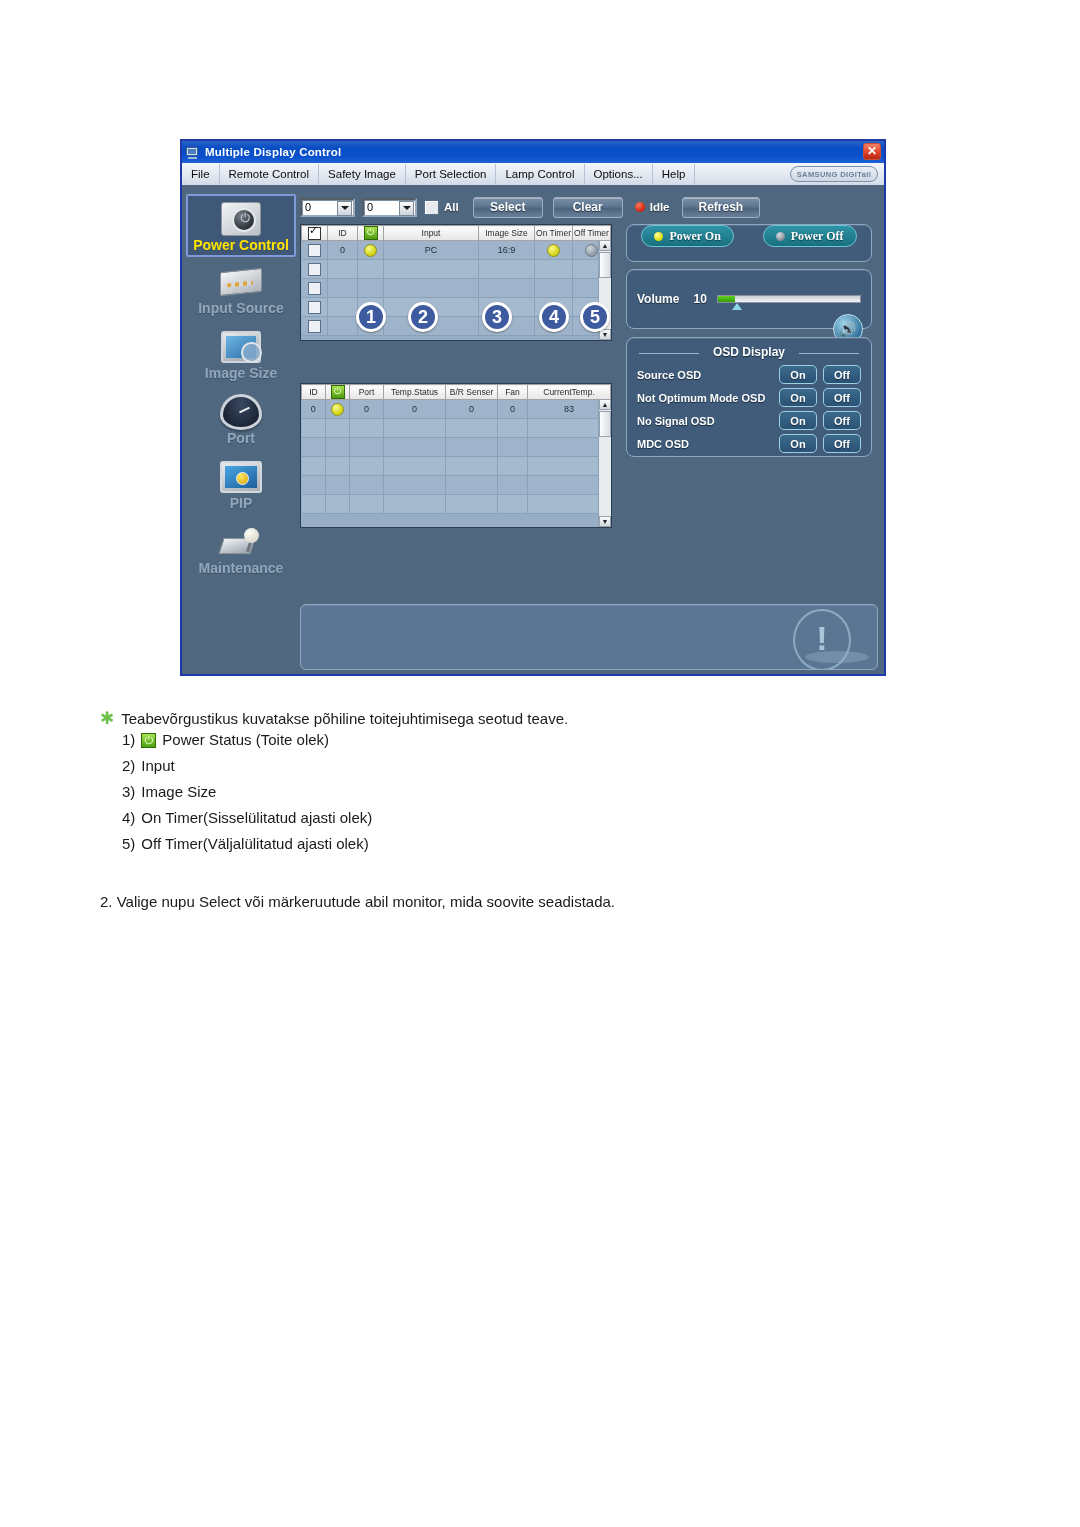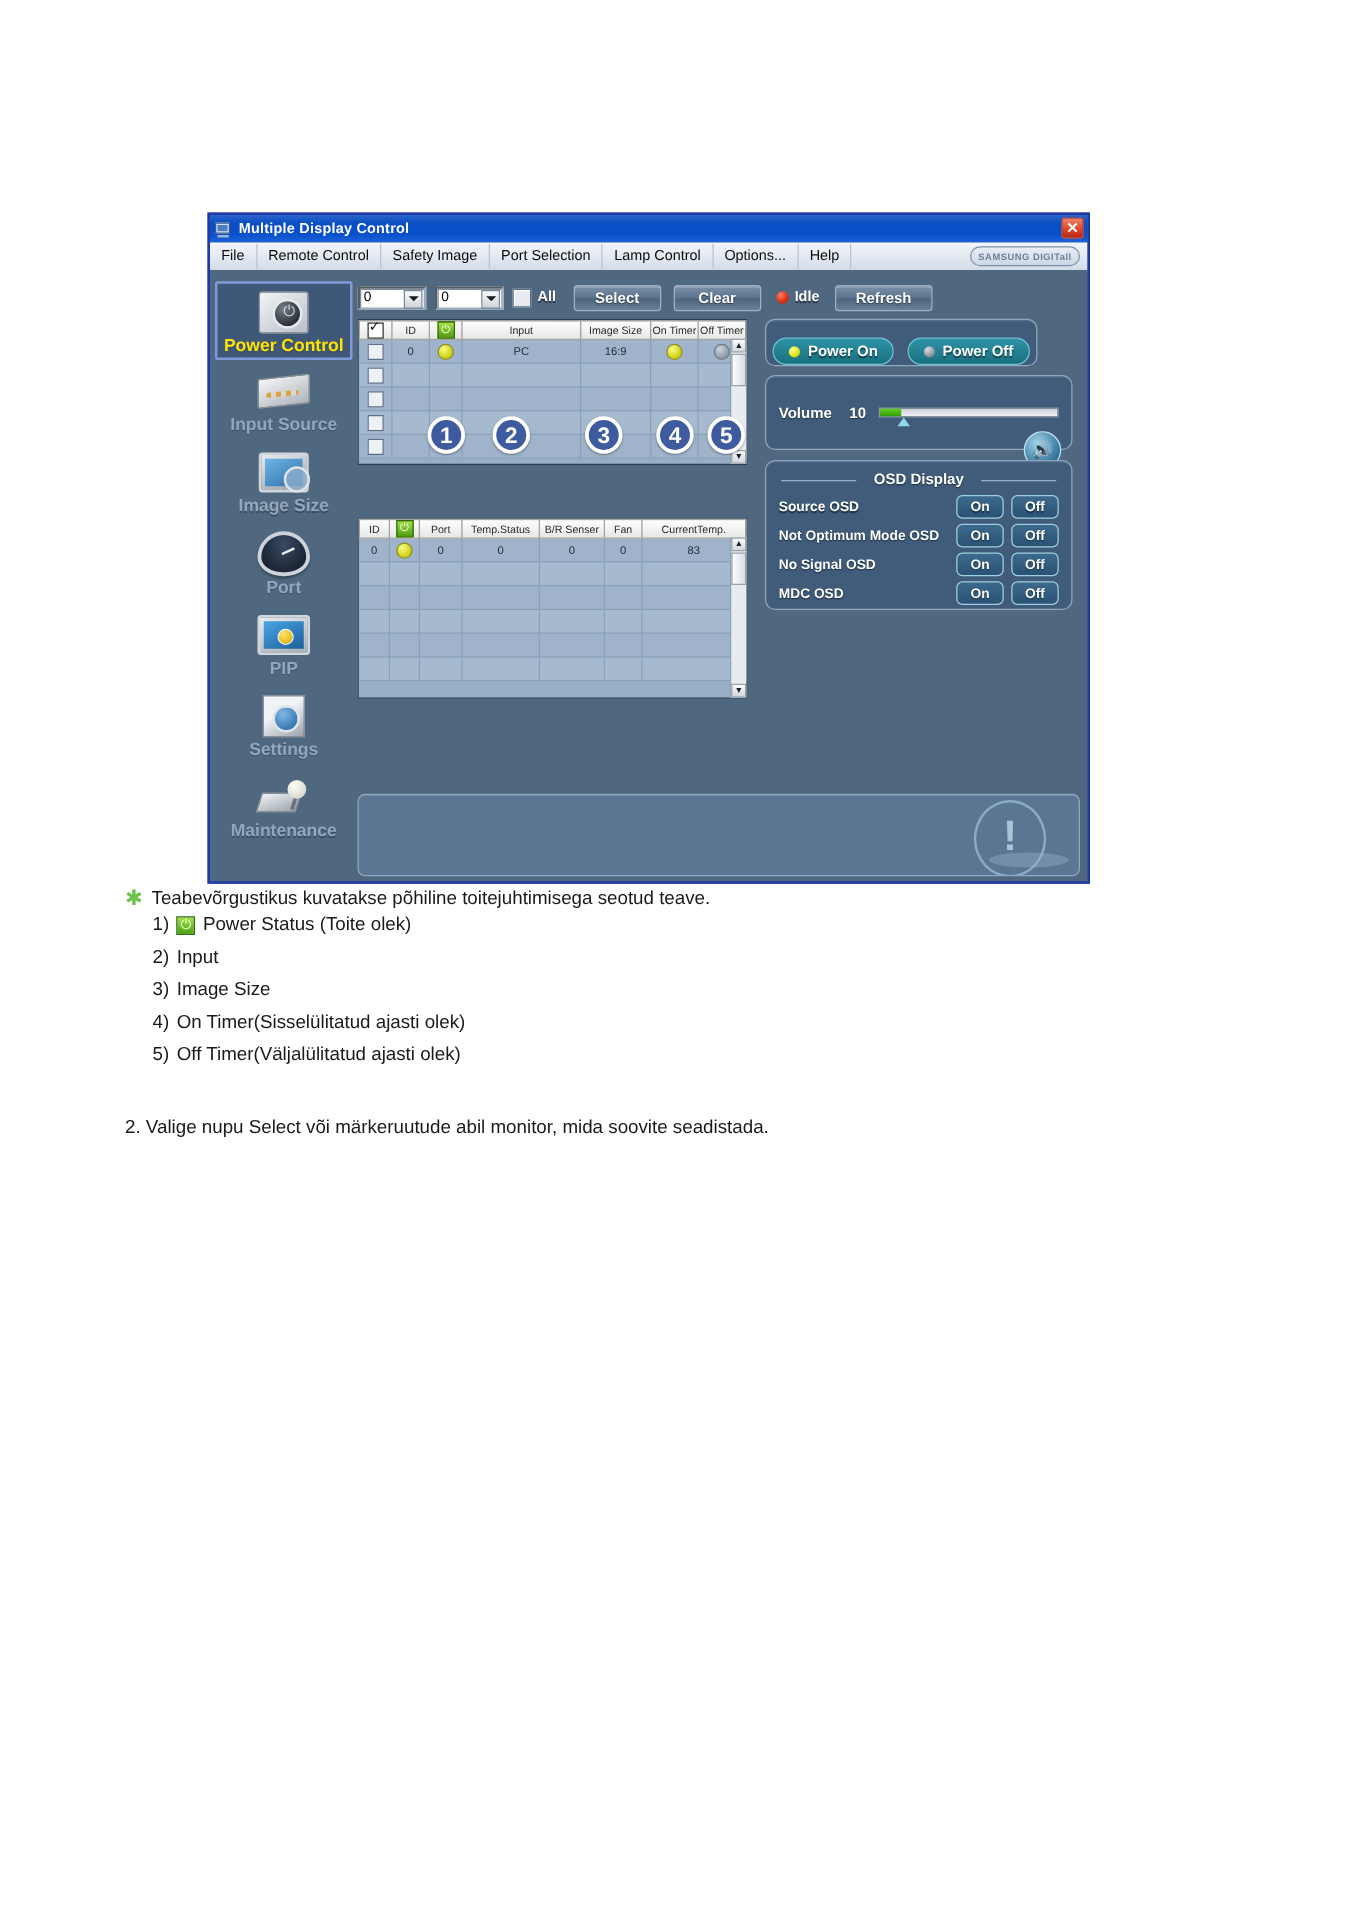--- a/index.html
+++ b/index.html
@@ -1,20 +1,20 @@
 <!DOCTYPE html>
 <html><head>
 <meta charset="utf-8">
 <style>
   html,body{margin:0;padding:0;background:#fff;}
   body{width:1080px;height:1527px;position:relative;font-family:"Liberation Sans",sans-serif;-webkit-font-smoothing:antialiased;}
 
   
-  #mdc-window{position:absolute;left:166px;top:139px;width:706px;height:537px;
-    background:#4d6781;border:2px solid #1f3aa8;box-sizing:border-box;overflow:hidden;margin-top:31px;}
+  #mdc-window{position:absolute;left:180px;top:139px;width:706px;height:537px;
+    background:#4d6781;border:2px solid #1f3aa8;box-sizing:border-box;overflow:hidden;}
 
   
   .titlebar{height:22px;background:linear-gradient(to bottom,#2a64c8 0%,#0a4ec4 30%,#0a50cc 70%,#1c63d8 100%);
     display:flex;align-items:center;padding:0 2px 0 4px;position:relative;}
   .titlebar .tb-icon{width:14px;height:13px;margin-right:5px;flex:0 0 auto;position:relative;}
   .tb-icon .scr{position:absolute;left:0;top:1px;width:12px;height:9px;background:#cfe0f5;border:1px solid #3c5e8c;box-sizing:border-box;}
   .tb-icon .scr:after{content:"";position:absolute;left:1px;top:1px;width:8px;height:5px;background:#4c7fbf;}
   .tb-icon .base{position:absolute;left:2px;bottom:0;width:9px;height:2px;background:#9fb8d4;}
   .titlebar .tb-title{color:#fff;font-size:11.5px;font-weight:bold;letter-spacing:.2px;white-space:nowrap;}
   .titlebar .tb-close{position:absolute;right:3px;top:2px;width:18px;height:17px;border-radius:3px;
@@ -129,21 +129,21 @@
 
   
   .numcircle{position:absolute;width:30px;height:30px;border-radius:50%;
     background:#3f5ba0;border:3px solid #fff;color:#fff;font-size:18px;font-weight:bold;
     display:flex;align-items:center;justify-content:center;box-sizing:border-box;z-index:9;
     box-shadow:0 1px 2px rgba(0,0,0,.35);}
 
   
   .rpanel{position:absolute;border:1px solid #8fa8c2;border-radius:8px;background:#405c7a;
     box-shadow:inset 0 1px 0 rgba(255,255,255,.12);box-sizing:border-box;}
-  #panel-power{left:326px;top:33px;width:218px;height:38px;display:flex;align-items:flex-end;justify-content:space-around;}
+  #panel-power{left:326px;top:33px;width:246px;height:38px;display:flex;align-items:flex-start;justify-content:space-around;font-family:Liberation Serif, serif;}
   .pbtn{height:22px;padding:0 12px;border-radius:11px;background:linear-gradient(to bottom,#2e93a6,#18707f);
     border:1px solid #6fc3d2;display:flex;align-items:center;color:#fff;font-size:12px;font-weight:bold;
     text-shadow:0 1px 1px #0c3b45;box-sizing:border-box;}
   .pbtn .led{width:9px;height:9px;border-radius:50%;margin-right:6px;}
   .pbtn .led.on{background:radial-gradient(circle at 35% 30%,#ffffa0,#dada00 70%);}
   .pbtn .led.off{background:radial-gradient(circle at 35% 30%,#d8dde2,#808a94 70%);}
   #panel-volume{left:326px;top:78px;width:246px;height:60px;}
   .volrow{display:flex;align-items:center;height:100%;padding:0 10px;box-sizing:border-box;}
   .vol-lbl{font-size:12px;font-weight:bold;color:#fff;text-shadow:0 1px 1px #1a2b3c;margin-right:14px;}
   .vol-val{font-size:12px;font-weight:bold;color:#fff;text-shadow:0 1px 1px #1a2b3c;margin-right:10px;}
@@ -248,26 +248,20 @@
 
       <div class="side-item">
         <div class="side-ico">
             <span class="icn icn-pip">
               <span class="dot"></span>
             </span>
           </div>
         <div class="side-label">PIP</div>
       </div>
 
-      <div class="side-item">
-        <div class="side-ico">
-            <span class="icn icn-cube"></span>
-          </div>
-        <div class="side-label">Settings</div>
-      </div>
 
       <div class="side-item">
         <div class="side-ico">
           <span class="icn icn-maint">
               <span class="dust"></span>
               <span class="stick"></span>
               <span class="ball"></span>
             </span>
         </div>
         <div class="side-label">Maintenance</div>

